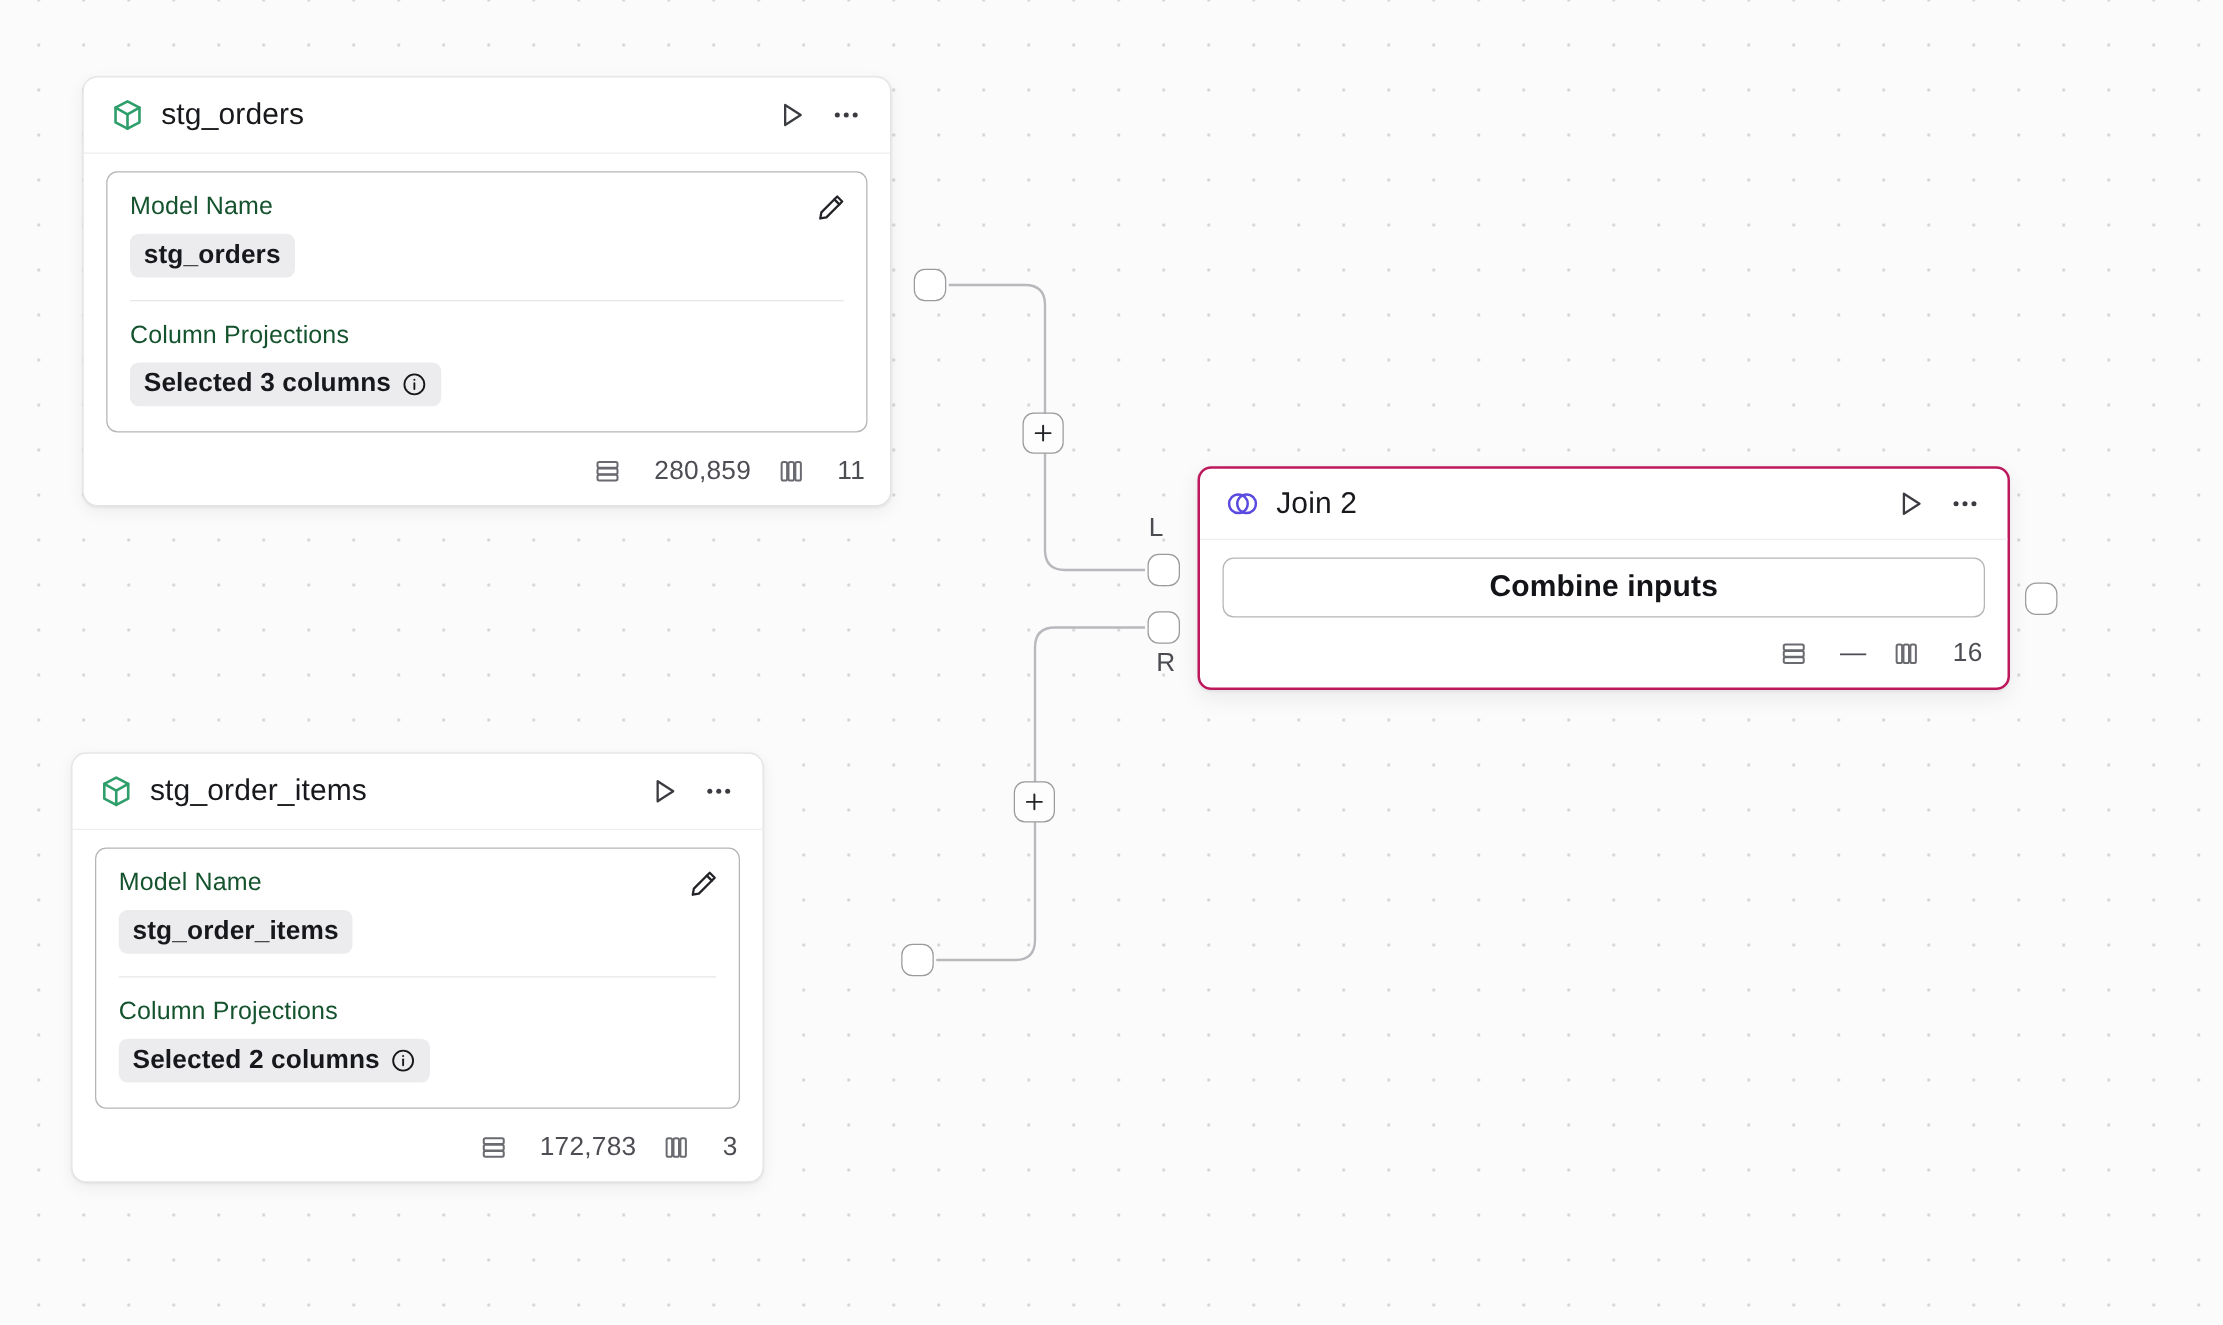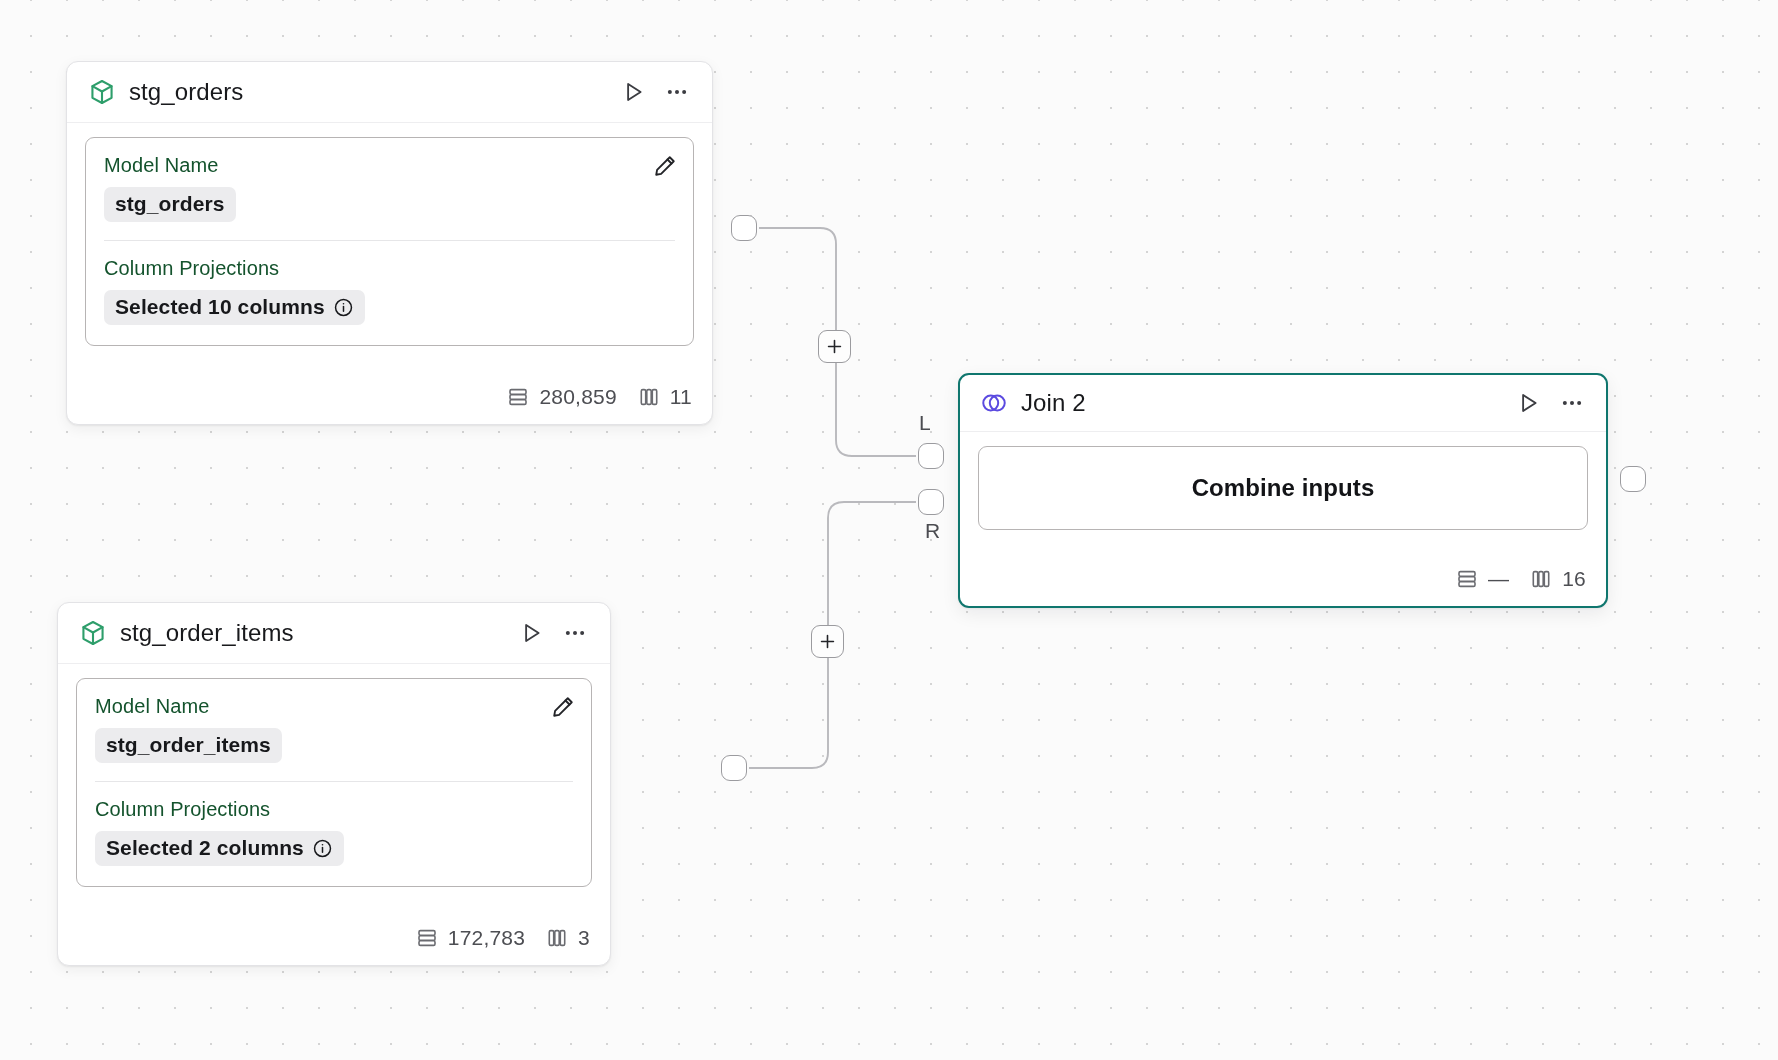--- a/index.html
+++ b/index.html
@@ -135,49 +135,48 @@
     align-items: center;
     justify-content: flex-end;
     gap: 11px;
     padding: 13px 20px 15px 18px;
     font-size: 21px;
     color: #4d4e53;
   }
   .stat {
     display: flex;
     align-items: center;
-    gap: 9px;
-    margin-top: 20px;
+    gap: 25px;
   }
   .stat-val { letter-spacing: .2px; }
   .stat + .stat { margin-left: 9px; }
 
   
   #node-stg-orders {
     left: 66px;  top: 61px;  width: 647px;
   }
   #node-stg-order-items {
     left: 57px;  top: 602px; width: 554px;
   }
 
   
   #node-join-2 {
     left: 958px; top: 373px; width: 650px;
-    border: 2px solid #0f766e;
+    border: 2px solid #be185d;
     border-radius: 11px;
     box-shadow: 0 1px 2px rgba(16,18,22,.05), 0 6px 18px rgba(16,18,22,.07);
   }
   #node-join-2 .node-header { padding: 13px 19px 13px 20px; }
   #node-join-2 .node-body   { padding: 14px 18px 4px 18px; }
 
   .combine-btn {
     display: flex;
     align-items: center;
     justify-content: center;
-    height: 84px;
+    height: 48px;
     border: 1px solid #b7b4b4;
     border-radius: 9px;
     background: #fff;
     font-size: 24px;
     font-weight: 700;
     color: #131417;
     cursor: pointer;
     letter-spacing: .1px;
   }
 
@@ -278,21 +277,21 @@
 
         <div class="field-label">Model Name</div>
         <span class="chip">
           <span>stg_orders</span>
         </span>
 
         <div class="divider"></div>
 
         <div class="field-label">Column Projections</div>
         <span class="chip">
-          <span>Selected 10 columns</span>
+          <span>Selected 3 columns</span>
           <span>
             <svg class="ic" width="21" height="21" viewBox="0 0 24 24" fill="none" stroke="#17181b" stroke-width="1.7" stroke-linecap="round">
               <circle cx="12" cy="12" r="9.1"></circle>
               <path d="M12 10.8v5.4"></path>
               <circle cx="12" cy="7.7" r=".95" fill="#17181b" stroke="none"></circle>
             </svg>
           </span>
         </span>
       </div>
     </div>

